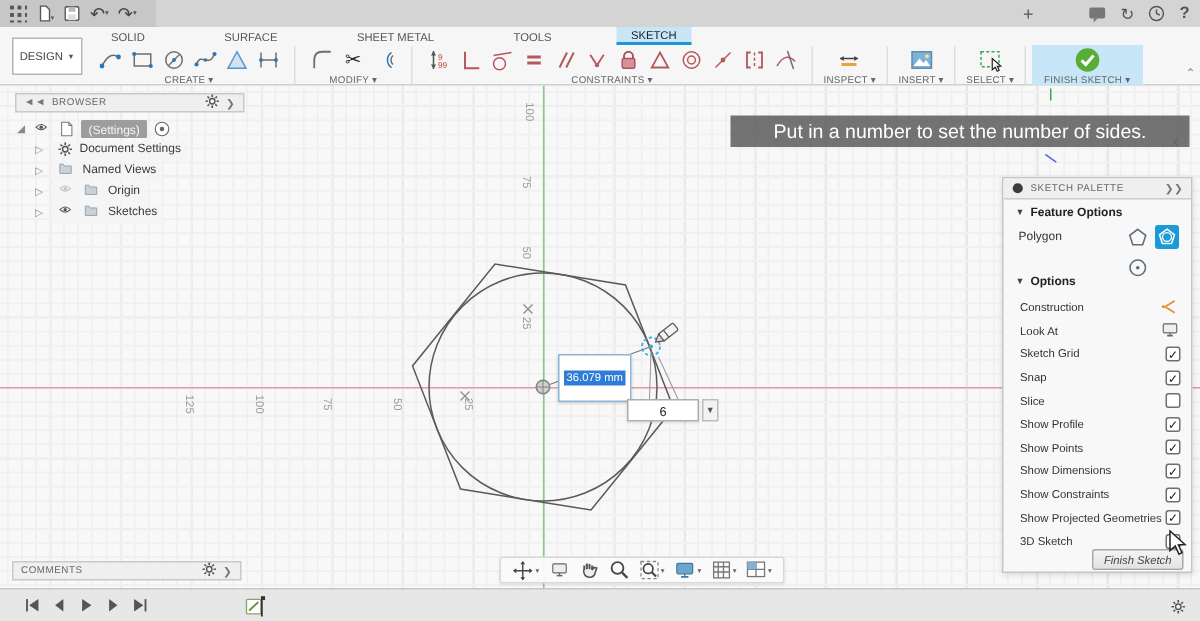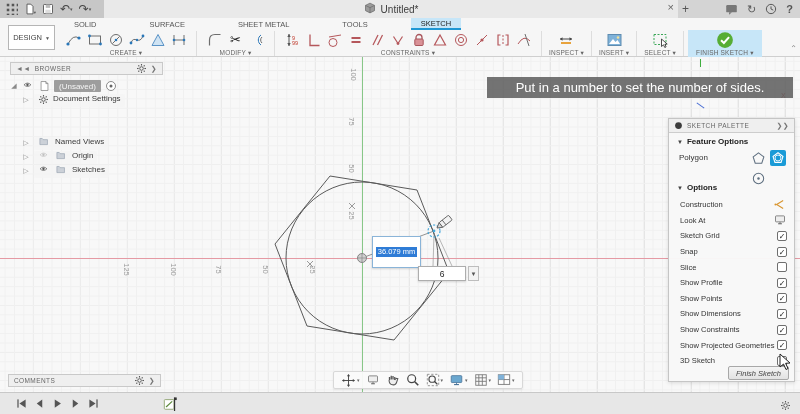--- a/index.html
+++ b/index.html
@@ -212,21 +212,21 @@
                 <path d="M1.5,5.5 Q6.5,0.5 11.5,5.5 Q6.5,10.5 1.5,5.5 Z" fill="none" stroke="#555"></path>
                 <circle cx="6.5" cy="5.5" r="1.7" fill="#555"></circle>
               </svg>
             </span>
           <span class="bico">
               <svg width="11" height="12" viewBox="0 0 16 16">
                 <path d="M3,1.5 h7 l3,3 V14.5 H3 Z" fill="#fff" stroke="#777"></path>
                 <path d="M10,1.5 V4.5 H13" fill="none" stroke="#777"></path>
               </svg>
             </span>
-          <span id="broot-label">(Unsaved)</span>
+          <span id="broot-label">(Settings)</span>
           <span class="bico">
               <svg width="12" height="12" viewBox="0 0 16 16">
                 <circle cx="8" cy="8" r="6" fill="#fff" stroke="#666"></circle>
                 <circle cx="8" cy="8" r="2" fill="#666"></circle>
               </svg>
             </span>
         </div>
         <div id="browser-items">
             <div class="brow" style="padding-left: 12px;">
               <span class="expander">▷</span>
@@ -244,21 +244,21 @@
                       <line x1="8" y1="8" x2="7.999999999999999" y2="1.5"></line>
                       <line x1="8" y1="8" x2="12.596194077712557" y2="3.4038059222874404"></line>
                     </g>
                     <circle cx="8" cy="8" r="4.2" fill="#f4f4f4"></circle>
                     <circle cx="8" cy="8" r="2.6" fill="none" stroke="#555" stroke-width="1.4"></circle>
                   </svg>
                 </span>
                 <span>Document Settings</span>
               </span>
             </div>
-            <div class="brow" style="padding-left: 12px; margin-top: 29px;">
+            <div class="brow" style="padding-left: 12px;">
               <span class="expander">▷</span>
               <span class="chip">
                 <span class="bico" style="display: inline-flex; align-items: center; justify-content: center;">
                   <svg width="13" height="11" viewBox="0 0 16 16">
                     <path d="M1.5,2.5 h4 l1.5,2 h7.5 V13 h-13 Z" transform="scale(0.85)" fill="#ccd1d8" stroke="#8d99a8" stroke-width="1"></path>
                   </svg>
                 </span>
                 <span>Named Views</span>
               </span>
             </div>
@@ -545,28 +545,20 @@
         </span>
         <span class="tico" style="display: inline-flex; align-items: center; justify-content: center;">
           <span style="font-size:12px;color:#444">↶</span>
           <span style="font-size:5px;color:#555">▾</span>
         </span>
         <span class="tico" style="display: inline-flex; align-items: center; justify-content: center;">
           <span style="font-size:12px;color:#444">↷</span>
           <span style="font-size:5px;color:#555">▾</span>
         </span>
       </div>
-    <div id="doc-tab">
-      <span class="tico"><svg width="12" height="12" viewBox="0 0 16 16">
-            <path d="M8,1.5 L14,4.5 V11.5 L8,14.5 L2,11.5 V4.5 Z" fill="#9b9b9b" stroke="#6b6b6b"></path>
-            <path d="M2,4.5 L8,7.5 L14,4.5 M8,7.5 V14.5" fill="none" stroke="#6b6b6b"></path>
-          </svg></span>
-      <span id="doc-title">Untitled*</span>
-      <span id="tab-close">×</span>
-    </div>
     <div id="tab-add">+</div>
     <div id="tb-right">
         <span class="tico" style="display: inline-flex; align-items: center; justify-content: center;">
           <svg width="13" height="13" viewBox="0 0 16 16">
             <rect x="1.5" y="2.5" width="13" height="9" rx="1.5" fill="#777"></rect>
             <path d="M5,11.5 L5,14.5 L8.5,11.5 Z" fill="#777"></path>
           </svg>
         </span>
         <span class="tico" style="display: inline-flex; align-items: center; justify-content: center;">
           <span style="font-size:11px;color:#555">↻</span>

